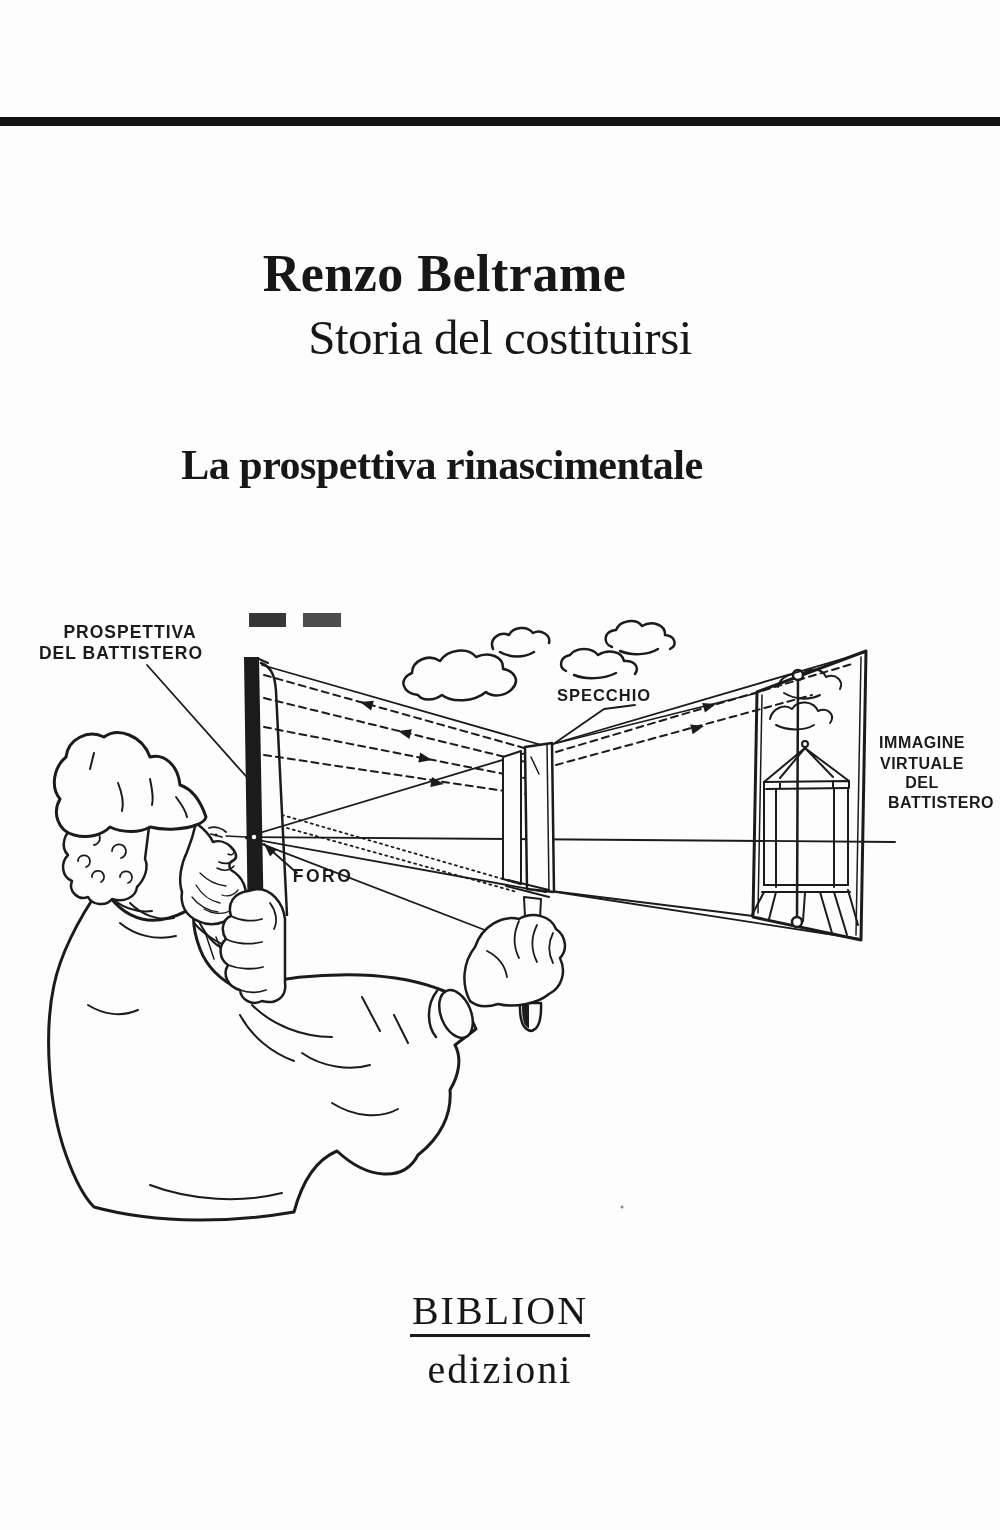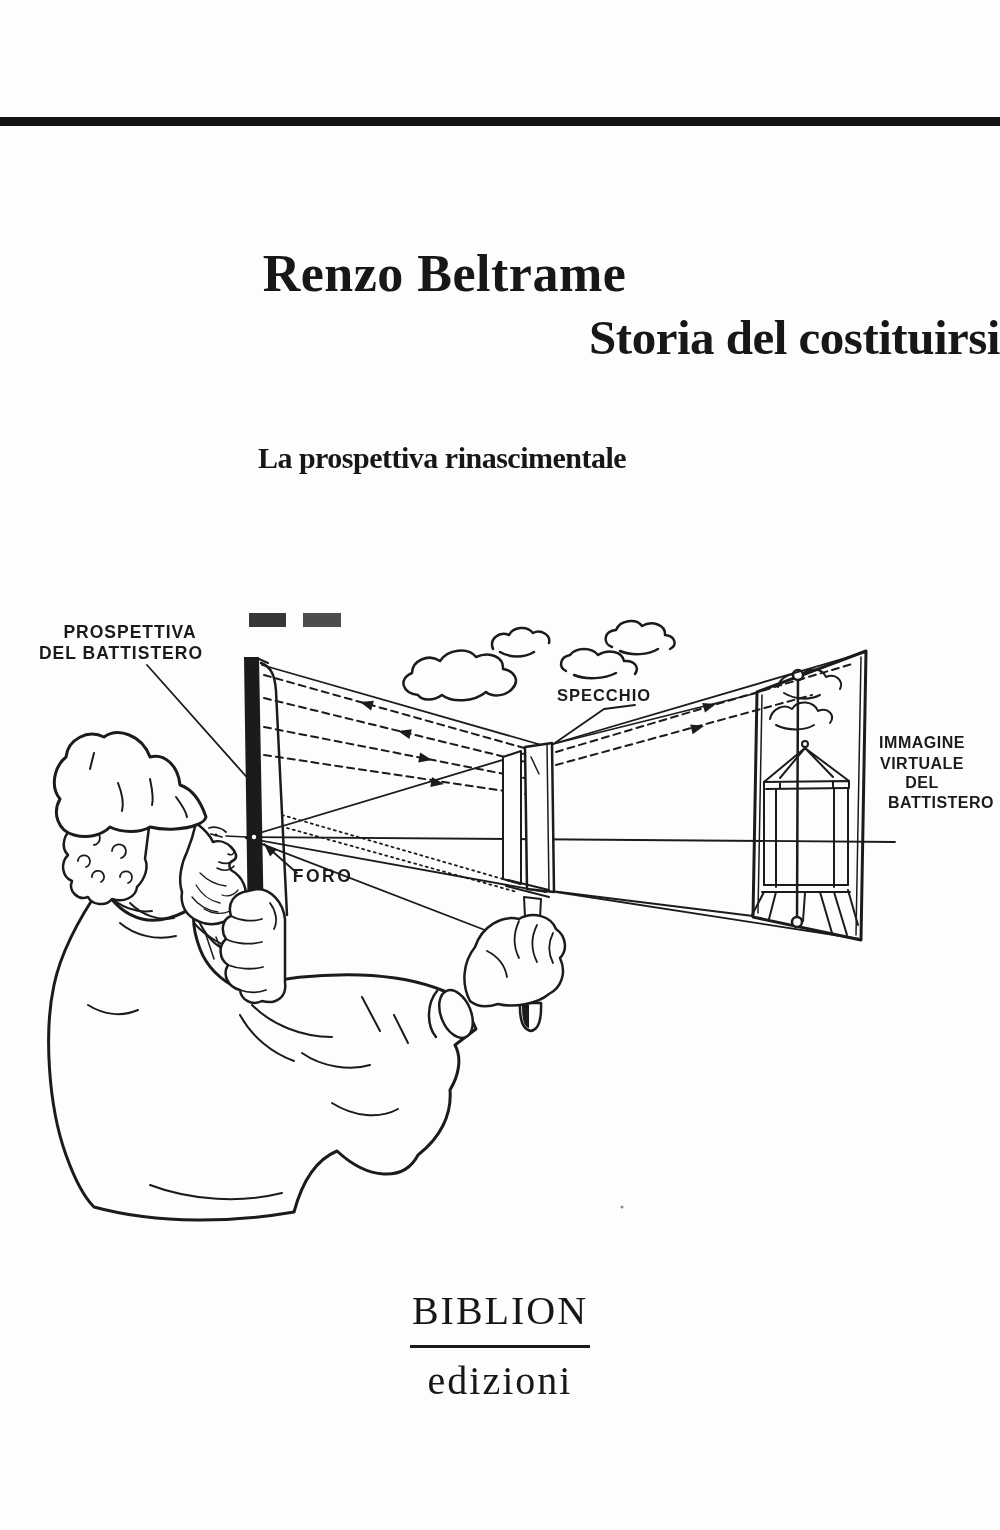--- a/index.html
+++ b/index.html
@@ -15,38 +15,38 @@
   .top-rule{
     position:absolute;left:0;top:117px;width:1000px;height:9px;
     background:#141414;
   }
   .author{
     position:absolute;left:0;top:244px;width:833px;
     text-align:center;font-size:52px;font-weight:700;letter-spacing:0.5px;margin-left:28px;
   }
   .title{
     position:absolute;left:0;top:308px;width:1000px;
-    text-align:right;font-size:49px;font-weight:700;line-height:1.22;
+    text-align:center;font-size:49px;font-weight:400;line-height:1.22;
     letter-spacing:-0.5px;
   }
   .subtitle{
     position:absolute;left:0;top:441px;width:884px;
-    text-align:center;font-size:30px;font-weight:700;letter-spacing:-0.5px;
+    text-align:center;font-size:42px;font-weight:700;letter-spacing:-0.5px;
   }
   .illustration{
     position:absolute;left:0;top:585px;width:1000px;height:700px;
   }
   .publisher{
     position:absolute;left:0;top:1290px;width:1000px;text-align:center;
   }
   .publisher .name{
     display:inline-block;
     font-size:40px;letter-spacing:2px;
     border-bottom:3px solid #1a1a1a;
-    padding:0 2px 13px 2px;
+    padding:0 2px 2px 2px;
     line-height:1.05;
   }
   .publisher .imprint{
     font-size:40px;letter-spacing:2px;margin-top:12px;line-height:1.05;
   }
   
   svg .ln{stroke:#1b1b1b;fill:none;stroke-linecap:round;stroke-linejoin:round;}
   svg .fw{fill:#fdfdfe;stroke:#1b1b1b;stroke-linecap:round;stroke-linejoin:round;}
   svg .ink{fill:#1b1b1b;stroke:none;}
   svg text.hand{

